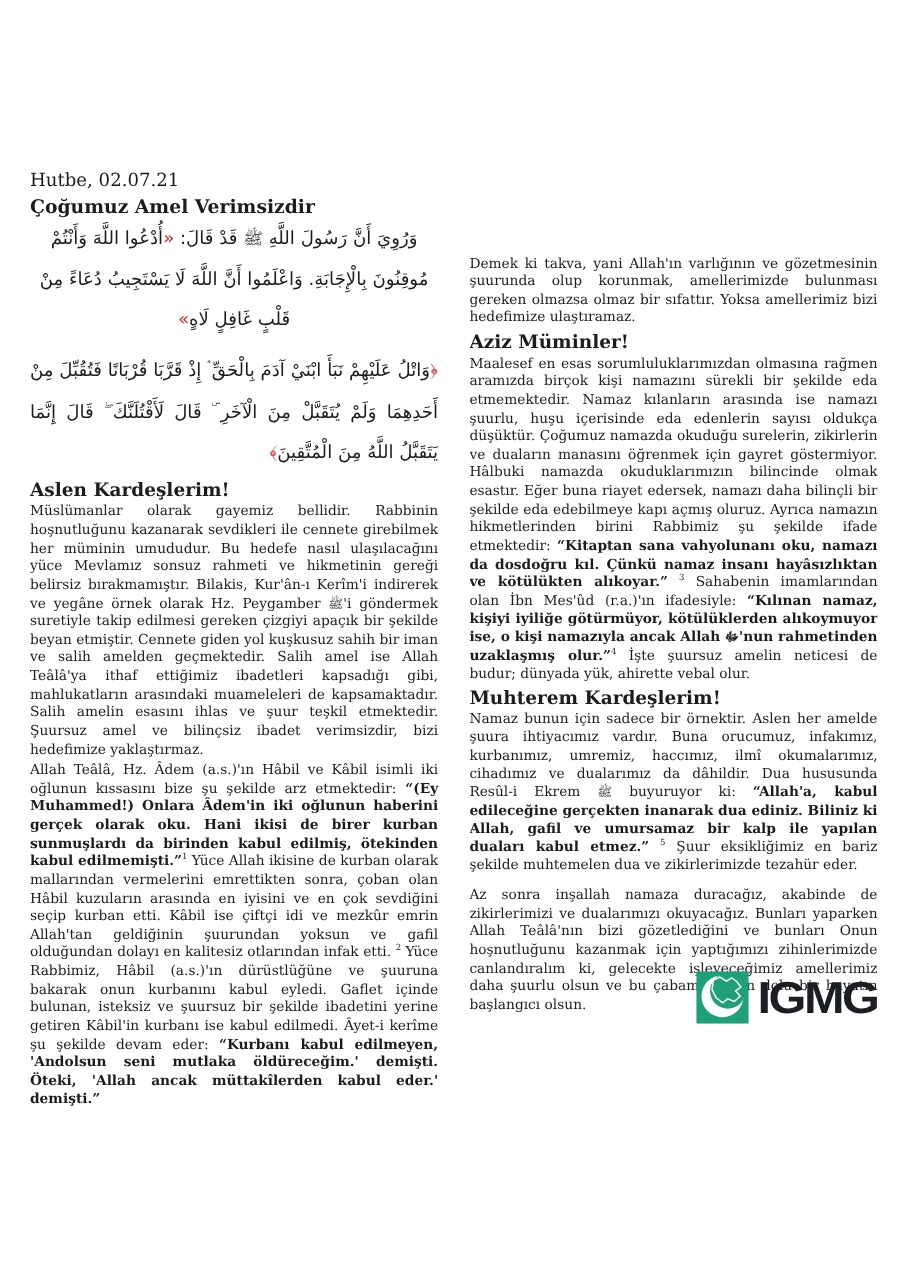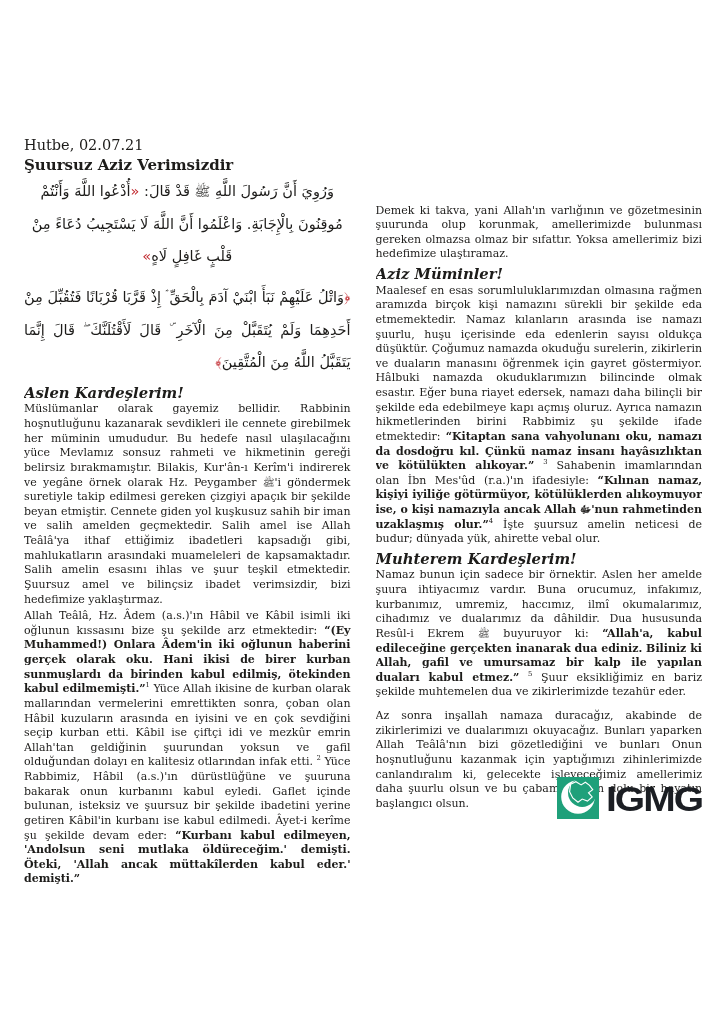--- a/index.html
+++ b/index.html
@@ -20,21 +20,21 @@
   .arabic{
     direction:rtl;
     font-family:"DejaVu Sans", sans-serif;
     font-size:14.5px;
     line-height:2.25;
     text-align:justify;
     margin:6px 0 2px 0;
   }
   .arabic.hadith{text-align:center;margin-top:0;}
   .red{color:#c0272d;}
-  .h{font-weight:bold;font-size:14.8px;line-height:1.32;margin-top:2px;text-align:left;font-style:italic;}
+  .h{font-weight:bold;font-size:14.8px;line-height:1.32;margin-top:2px;text-align:left;}
   .p{font-size:11px;line-height:1.33;text-align:justify;margin:0 0 2px 0;}
   .p .b{font-weight:bold;}
   .p.gap{margin-top:9px;}
   .sup{vertical-align:super;font-size:0.62em;line-height:0;}
   .g{font-family:"DejaVu Sans", sans-serif;font-size:0.9em;}
   .logo-row{
     display:flex;justify-content:flex-end;align-items:center;
     margin-top:-36px;margin-bottom:2px;gap:7px;
   }
   .logo-text{
@@ -45,21 +45,21 @@
   }
 </style>
 </head>
 <body>
 
 <div id="page">
   <div class="cols">
 
     <div class="col">
       <div class="hdr-line">Hutbe, 02.07.21</div>
-      <div class="hdr-title">Şuursuz Aziz Verimsizdir</div>
+      <div class="hdr-title">Çoğumuz Amel Verimsizdir</div>
       <div class="arabic hadith"><span>وَرُوِيَ أَنَّ رَسُولَ اللَّهِ </span><span class="g">ﷺ</span><span> قَدْ قَالَ: </span><span class="red">«</span><span>أُدْعُوا اللَّهَ وَأَنْتُمْ مُوقِنُونَ بِالْإِجَابَةِ. وَاعْلَمُوا أَنَّ اللَّهَ لَا يَسْتَجِيبُ دُعَاءً مِنْ قَلْبٍ غَافِلٍ لَاهٍ</span><span class="red">»</span></div>
       <div class="arabic"><span class="red">﴿</span><span>وَاتْلُ عَلَيْهِمْ نَبَأَ ابْنَيْ آدَمَ بِالْحَقِّ ۘ إِذْ قَرَّبَا قُرْبَانًا فَتُقُبِّلَ مِنْ أَحَدِهِمَا وَلَمْ يُتَقَبَّلْ مِنَ الْآخَرِ ۜ قَالَ لَأَقْتُلَنَّكَ ۖ قَالَ إِنَّمَا يَتَقَبَّلُ اللَّهُ مِنَ الْمُتَّقِينَ</span><span class="red">﴾</span></div>
       <div>
           <div class="h">Aslen Kardeşlerim!</div>
           <div class="p"><span>Müslümanlar olarak gayemiz bellidir. Rabbinin hoşnutluğunu kazanarak sevdikleri ile cennete girebilmek her müminin umududur. Bu hedefe nasıl ulaşılacağını yüce Mevlamız sonsuz rahmeti ve hikmetinin gereği belirsiz bırakmamıştır. Bilakis, Kur'ân-ı Kerîm'i indirerek ve yegâne örnek olarak Hz. Peygamber </span><span class="g">ﷺ</span><span>'i göndermek suretiyle takip edilmesi gereken çizgiyi apaçık bir şekilde beyan etmiştir. Cennete giden yol kuşkusuz sahih bir iman ve salih amelden geçmektedir. Salih amel ise Allah Teâlâ'ya ithaf ettiğimiz ibadetleri kapsadığı gibi, mahlukatların arasındaki muameleleri de kapsamaktadır. Salih amelin esasını ihlas ve şuur teşkil etmektedir. Şuursuz amel ve bilinçsiz ibadet verimsizdir, bizi hedefimize yaklaştırmaz.</span></div>
           <div class="p"><span>Allah Teâlâ, Hz. Âdem (a.s.)'ın Hâbil ve Kâbil isimli iki oğlunun kıssasını bize şu şekilde arz etmektedir: </span><span class="b">“(Ey Muhammed!) Onlara Âdem'in iki oğlunun haberini gerçek olarak oku. Hani ikisi de birer kurban sunmuşlardı da birinden kabul edilmiş, ötekinden kabul edilmemişti.”</span><span class="sup">1</span><span> Yüce Allah ikisine de kurban olarak mallarından vermelerini emrettikten sonra, çoban olan Hâbil kuzuların arasında en iyisini ve en çok sevdiğini seçip kurban etti. Kâbil ise çiftçi idi ve mezkûr emrin Allah'tan geldiğinin şuurundan yoksun ve gafil olduğundan dolayı en kalitesiz otlarından infak etti. </span><span class="sup">2</span><span> Yüce Rabbimiz, Hâbil (a.s.)'ın dürüstlüğüne ve şuuruna bakarak onun kurbanını kabul eyledi. Gaflet içinde bulunan, isteksiz ve şuursuz bir şekilde ibadetini yerine getiren Kâbil'in kurbanı ise kabul edilmedi. Âyet-i kerîme şu şekilde devam eder: </span><span class="b">“Kurbanı kabul edilmeyen, 'Andolsun seni mutlaka öldüreceğim.' demişti. Öteki, 'Allah ancak müttakîlerden kabul eder.' demişti.”</span></div>
         </div>
 
     </div>
 

